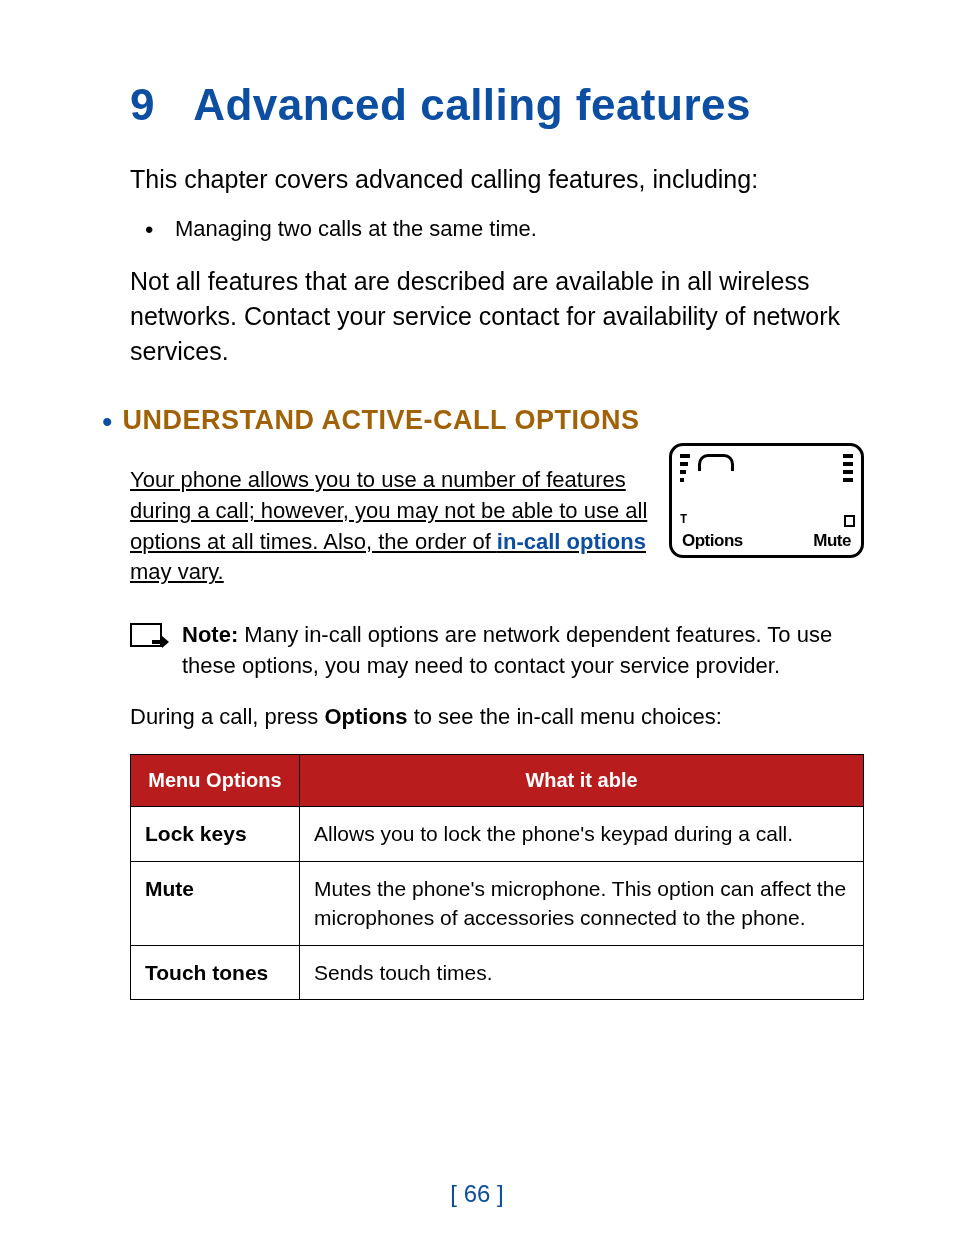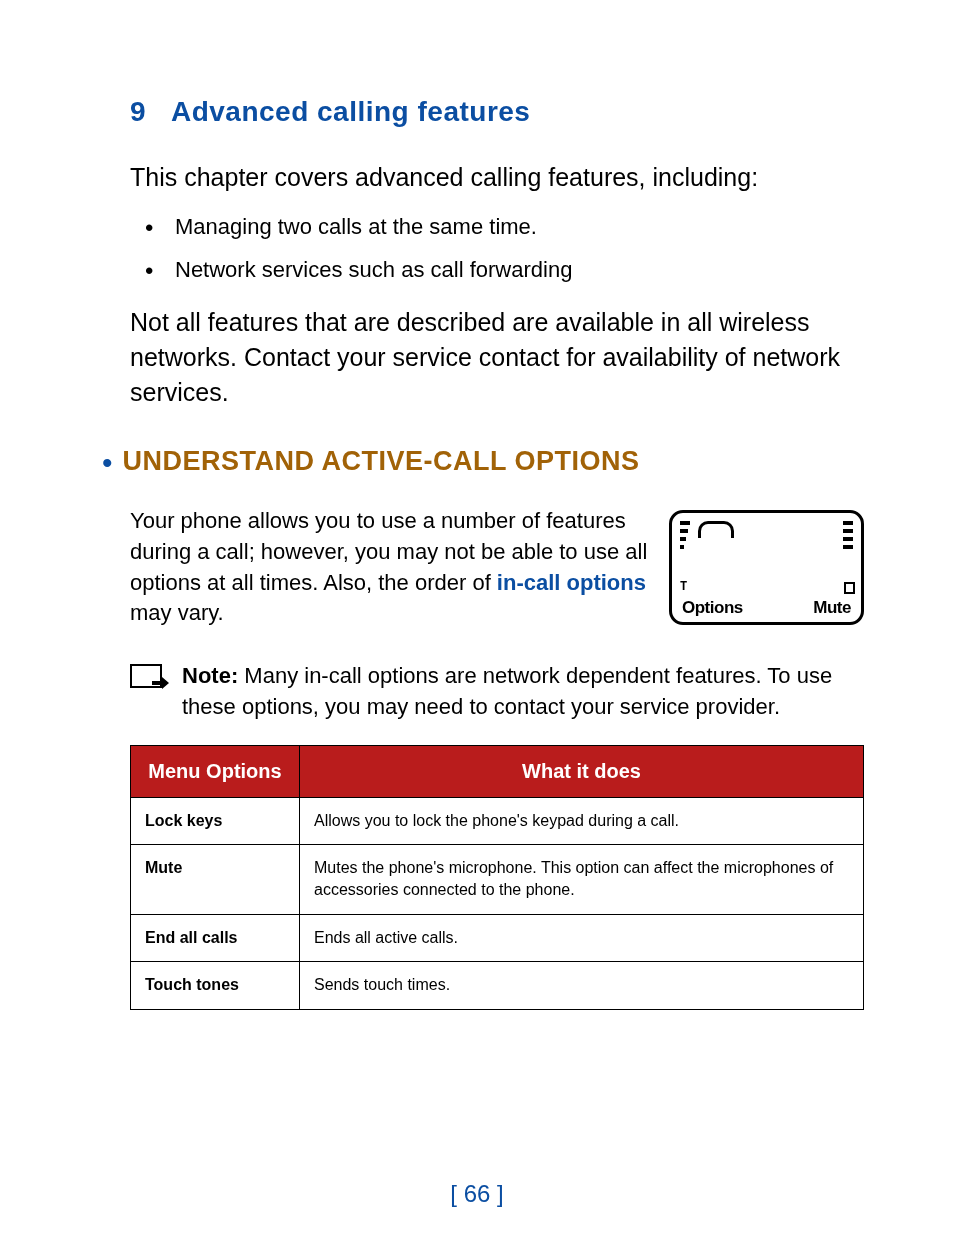--- a/index.html
+++ b/index.html
@@ -12,23 +12,23 @@
     height: 1248px;
     box-sizing: border-box;
     position: relative;
   }
   .page {
     padding: 80px 90px 60px 130px;
     box-sizing: border-box;
   }
   .chapter-title {
     color: #0b4ea2;
-    font-size: 28px;
+    font-size: 44px;
     font-weight: 600;
-    margin: 16px 0 32px 0;
+    margin: 0 0 32px 0;
     letter-spacing: 0.5px;
     font-stretch: condensed;
   }
   .intro-para {
     font-size: 25px;
     line-height: 1.4;
     margin: 0 0 10px 0;
     font-stretch: condensed;
   }
   .bullet-list {
@@ -66,22 +66,23 @@
     color: #a16207;
     font-size: 27px;
     font-weight: 700;
     margin: 0;
     letter-spacing: 0.5px;
     font-stretch: condensed;
   }
   .section-body {
     display: flex;
     gap: 18px;
-    align-items: center;
+    align-items: flex-start;
     margin-top: 6px;
+    text-decoration: underline;
   }
   .section-text {
     font-size: 22px;
     line-height: 1.4;
     flex: 1;
     font-stretch: condensed;
   }
   .inline-link {
     color: #0b4ea2;
     font-weight: 600;
@@ -166,21 +167,21 @@
     font-size:20px;
     font-weight:600;
     padding:14px 10px;
     border:1px solid #000;
     font-stretch: condensed;
   }
   table.options th:first-child{ width:148px;}
   table.options td{
     border:1px solid #000;
     padding:12px 14px;
-    font-size:16px;
+    font-size:21px;
     line-height:1.4;
     vertical-align:top;
     font-stretch: condensed;
   }
   table.options td:first-child{
     font-weight:600;
   }
   .page-number{
     position:absolute;
     bottom:40px;
@@ -197,21 +198,20 @@
 <div class="page">
 
   <h1 class="chapter-title">
     <span>9</span>&nbsp;&nbsp;&nbsp;<span>Advanced calling features</span>
   </h1>
 
   <p class="intro-para">This chapter covers advanced calling features, including:</p>
 
   <ul class="bullet-list">
     <li>Managing two calls at the same time.</li>
-    <li>Network services such as call forwarding</li>
   </ul>
 
   <p class="intro-para">Not all features that are described are available in all wireless networks. Contact your service contact for availability of network services.</p>
 
   <div class="section-row">
     <span class="section-bullet">•</span>
     <h2 class="section-heading">UNDERSTAND ACTIVE-CALL OPTIONS</h2>
   </div>
 
   <div class="section-body">
@@ -246,42 +246,41 @@
       <div class="box"></div>
       <svg class="arrow" width="18" height="14" viewBox="0 0 18 14">
         <polygon points="0,5 10,5 10,1 17,7 10,13 10,9 0,9" fill="#000"></polygon>
       </svg>
     </div>
     <div class="note-text">
       <b>Note:</b><span>  Many in-call options are network dependent features. To use these options, you may need to contact your service provider.</span>
     </div>
   </div>
 
+  <p class="after-note">
+    <span>During a call, press </span><b>Options</b><span> to see the in-call menu choices:</span>
+  </p>
 
   <table class="options">
     <thead>
       <tr>
         <th>Menu Options</th>
-        <th>What it does</th>
+        <th>What it able</th>
       </tr>
     </thead>
     <tbody>
       <tr>
         <td>Lock keys</td>
         <td>Allows you to lock the phone's keypad during a call.</td>
       </tr>
       <tr>
         <td>Mute</td>
         <td>Mutes the phone's microphone. This option can affect the microphones of accessories connected to the phone.</td>
       </tr>
       <tr>
-        <td>End all calls</td>
-        <td>Ends all active calls.</td>
-      </tr>
-      <tr>
         <td>Touch tones</td>
         <td>Sends touch times.</td>
       </tr>
     </tbody>
   </table>
 
 </div>
 
 <div class="page-number">[ 66 ]</div>
 

